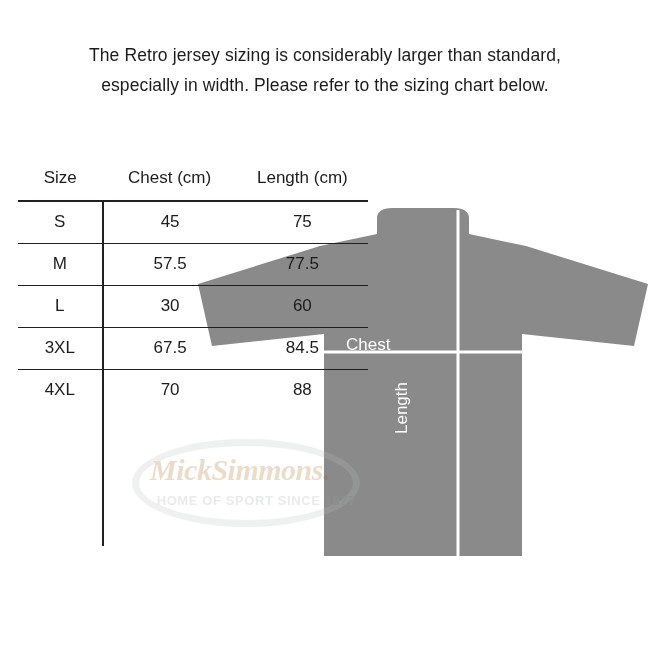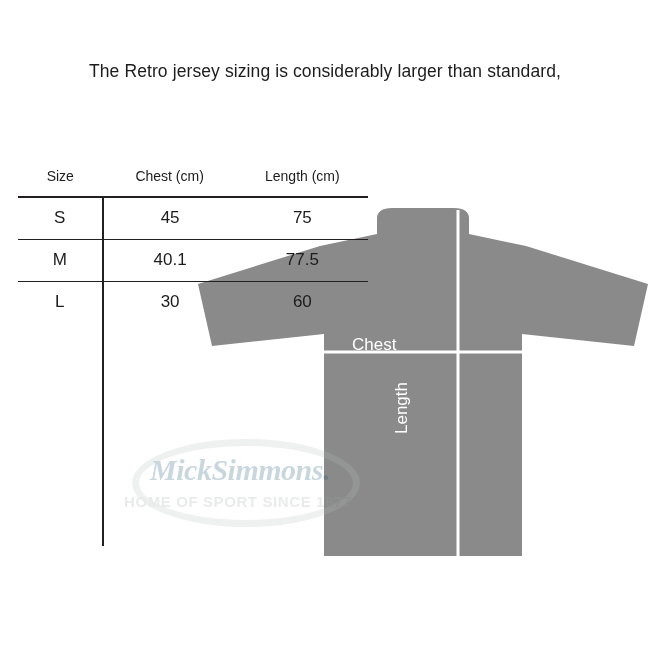--- a/index.html
+++ b/index.html
@@ -18,21 +18,21 @@
   #page {
     position: relative;
     width: 650px;
     height: 647px;
   }
 
   
   #intro {
     position: absolute;
     left: 0;
-    top: 56px;
+    top: 40px;
     width: 650px;
     text-align: center;
     font-size: 17.5px;
     line-height: 30px;
     color: #1c1c1c;
     letter-spacing: 0.1px;
   }
   #intro .line {
     display: block;
     white-space: nowrap;
@@ -60,53 +60,53 @@
   #watermark .wm-name {
     position: absolute;
     left: 0;
     top: 16px;
     width: 232px;
     text-align: center;
     font-family: "Liberation Serif", serif;
     font-style: italic;
     font-weight: bold;
     font-size: 30px;
-    color: #0c4a6e;
+    color: #a16207;
     letter-spacing: -0.5px;
   }
   #watermark .wm-sub {
     position: absolute;
     left: 0;
     top: 56px;
     width: 232px;
-    text-align: left;
+    text-align: right;
     font-family: "Liberation Sans", sans-serif;
     font-weight: bold;
-    font-size: 15px;
+    font-size: 13px;
     color: #9da1a4;
     letter-spacing: 0.6px;
   }
 
   
   #jersey {
     position: absolute;
     left: 196px;
     top: 206px;
     width: 454px;
     height: 370px;
   }
   #jersey svg { display: block; }
   .jersey-label {
     position: absolute;
     color: #ffffff;
     font-size: 17px;
     font-family: "Liberation Sans", sans-serif;
   }
   #label-chest {
-    left: 156px;
+    left: 150px;
     top: 129px;
     text-align: right;
   }
   #label-length {
     left: 196px;
     top: 228px;
     transform: rotate(-90deg);
     transform-origin: left top;
     white-space: nowrap;
   }
@@ -121,21 +121,21 @@
   table#size-table {
     border-collapse: collapse;
     width: 350px;
     font-size: 17px;
     color: #1c1c1c;
   }
   table#size-table th {
     font-weight: normal;
     padding: 0 0 12px 0;
     text-align: center;
-    font-size: 14px;
+    font-size: 17px;
   }
   table#size-table thead tr {
     border-bottom: 2px solid #231f20;
   }
   table#size-table td {
     text-align: center;
     padding: 10px 0 11px 0;
     border-bottom: 1.5px solid #231f20;
     position: relative;
   }
@@ -161,20 +161,21 @@
     background: #231f20;
   }
 </style>
 </head>
 <body>
 
 <div id="page">
 
   <div id="intro">
     <span class="line">The Retro jersey sizing is considerably larger than standard,</span>
+    <span class="line">especially in width. Please refer to the sizing chart below.</span>
   </div>
 
   <div id="jersey">
     <svg width="454" height="370" viewBox="0 0 454 370" xmlns="http://www.w3.org/2000/svg" aria-hidden="true">
 
       <path d="M181,28 L181,12 C181,6 186,2 196,2 L258,2 C268,2 273,6 273,12 L273,28
                L330,40 L452,78 L438,140 L326,128 L326,350 L128,350 L128,128 L16,140
                L2,78 L124,40 Z" fill="#8a8a8a"></path>
 
       <line x1="0" y1="146" x2="454" y2="146" stroke="#ffffff" stroke-width="3"></line>
@@ -202,25 +203,35 @@
         </tr>
       </thead>
       <tbody>
         <tr>
           <td class="col-size">S</td>
           <td class="col-chest">45</td>
           <td class="col-length">75</td>
         </tr>
         <tr>
           <td class="col-size">M</td>
-          <td class="col-chest">40.1</td>
+          <td class="col-chest">57.5</td>
           <td class="col-length">77.5</td>
         </tr>
         <tr>
           <td class="col-size">L</td>
           <td class="col-chest">30</td>
           <td class="col-length">60</td>
         </tr>
+        <tr>
+          <td class="col-size">3XL</td>
+          <td class="col-chest">67.5</td>
+          <td class="col-length">84.5</td>
+        </tr>
+        <tr>
+          <td class="col-size">4XL</td>
+          <td class="col-chest">70</td>
+          <td class="col-length">88</td>
+        </tr>
       </tbody>
     </table>
   </div>
 
 </div>
 
 </body></html>

